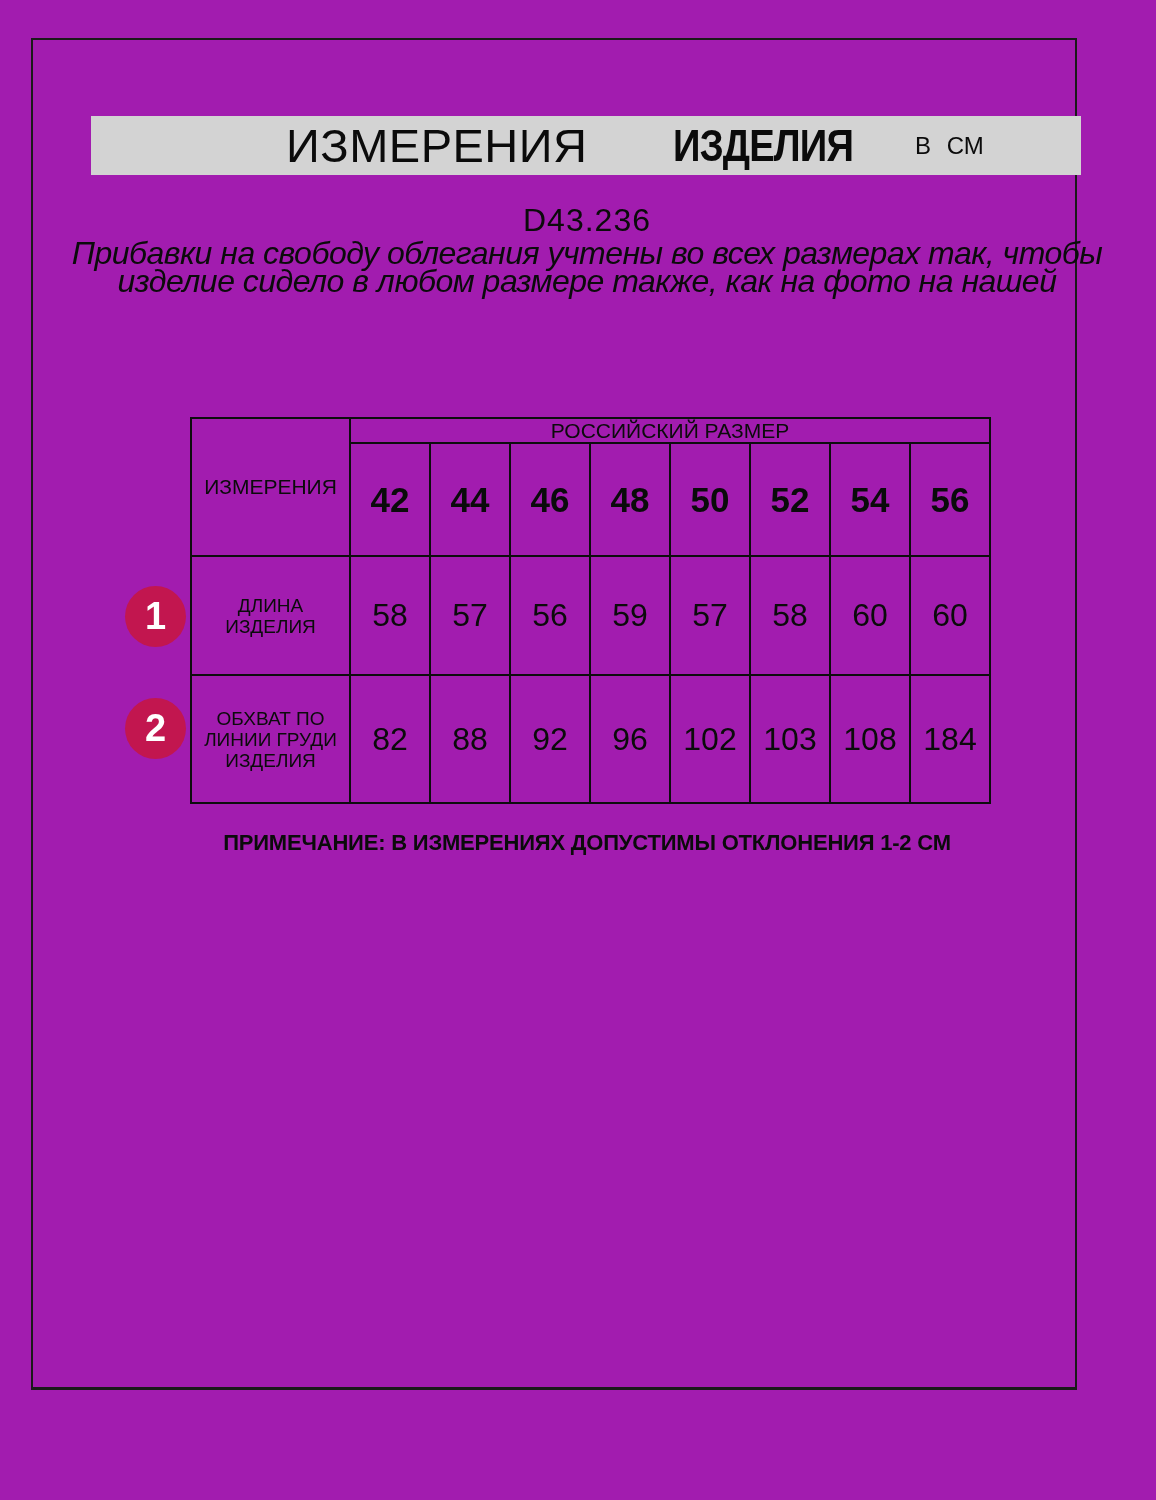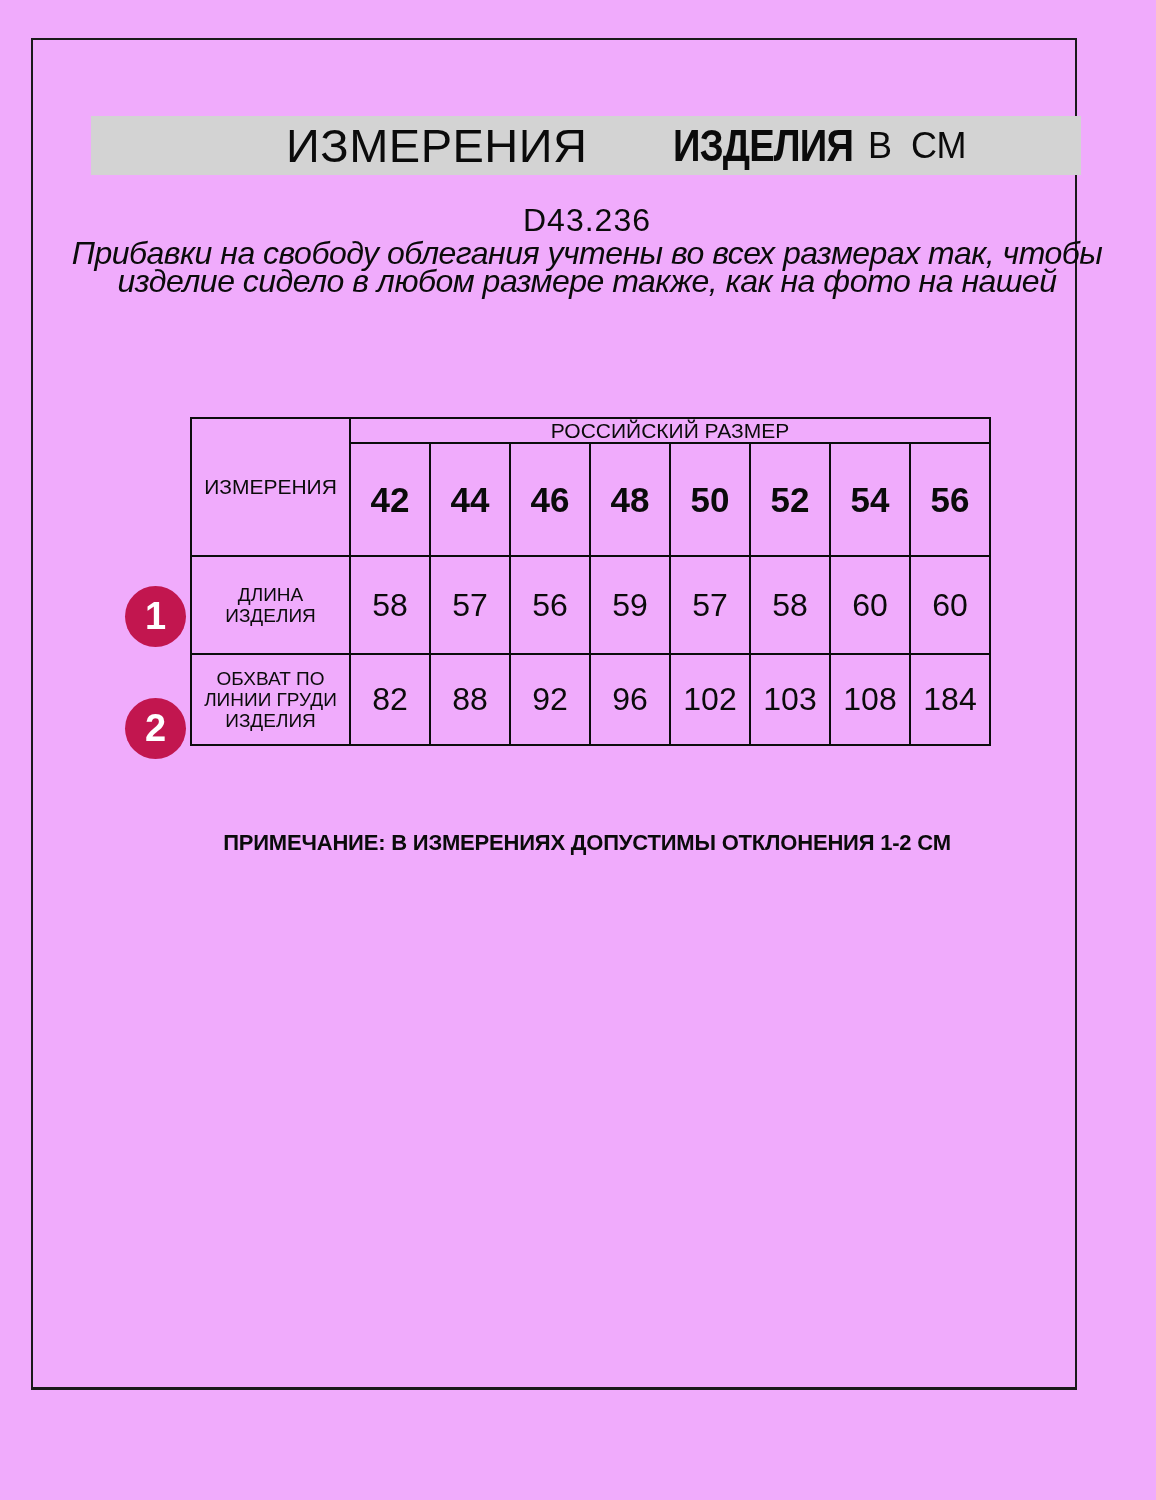--- a/index.html
+++ b/index.html
@@ -1,33 +1,33 @@
 <!DOCTYPE html>
 <html><head>
 <meta charset="utf-8">
 <style>
   * { margin: 0; padding: 0; box-sizing: border-box; }
   html, body { width: 1156px; height: 1500px; background: #ffffff; }
   body { font-family: "Liberation Sans", sans-serif; color: #0b0b0b; }
-  .page { position: relative; width: 1156px; height: 1500px; background: #f0abfc; overflow: hidden; }
+  .page { position: relative; width: 1156px; height: 1500px; background: #a21caf; overflow: hidden; }
 
   .frame {
     position: absolute; left: 31px; top: 38px; width: 1046px; height: 1352px;
     border: 2px solid #1a1a1a; border-bottom-width: 3px;
   }
 
   .titlebar {
     position: absolute; left: 58px; top: 76px; width: 990px; height: 59px;
     background: #d3d3d3;
   }
   .titlebar span { position: absolute; top: 0; line-height: 59px; white-space: nowrap; color: #0b0b0b; }
   .t-reg  { left: 195px; font-size: 47px; font-weight: 400; letter-spacing: 0.5px; }
   .t-bold { left: 582px; font-size: 45px; font-weight: 700; letter-spacing: -1px;
             display: inline-block; transform: scaleX(0.85); transform-origin: left center; }
-  .t-unit { left: 777px; font-size: 36px; font-weight: 400; word-spacing: 9px; }
+  .t-unit { left: 824px; font-size: 24px; font-weight: 400; word-spacing: 9px; }
 
   .article {
     position: absolute; left: 31px; top: 162px; width: 1046px;
     text-align: center; font-size: 32px; font-weight: 400; letter-spacing: 1px;
   }
 
   .desc {
     position: absolute; left: 31px; top: 200px; width: 1046px;
     text-align: center; font-size: 32px; line-height: 27.5px; letter-spacing: -0.5px; font-style: italic;
   }
@@ -37,22 +37,22 @@
     border-collapse: collapse; table-layout: fixed;
   }
   table.sizes col.c0 { width: 159px; }
   table.sizes col.cs { width: 80px; }
   table.sizes td {
     border: 2px solid #0d0d0d; text-align: center; vertical-align: middle;
     padding: 0; overflow: hidden;
   }
   tr.row-group  { height: 25px; }
   tr.row-size   { height: 113px; }
-  tr.row-data1  { height: 98px; }
-  tr.row-data2  { height: 91px; padding-left: 42px; }
+  tr.row-data1  { height: 119px; }
+  tr.row-data2  { height: 128px; padding-left: 42px; }
   td.corner   { font-size: 21px; font-weight: 400; }
   td.group    { font-size: 21px; font-weight: 400; line-height: 1; margin-top: 16px; }
   td.size     { font-size: 35px; font-weight: 700; border-radius: 13px; }
   td.val      { font-size: 32px; font-weight: 400; }
   td.rowlabel { font-size: 19px; line-height: 21px; padding: 0 16px; }
 
   .marker {
     position: absolute; width: 61px; height: 61px; border-radius: 50%;
     background: #c2164f; color: #ffffff; display: flex;
     align-items: center; justify-content: center;

